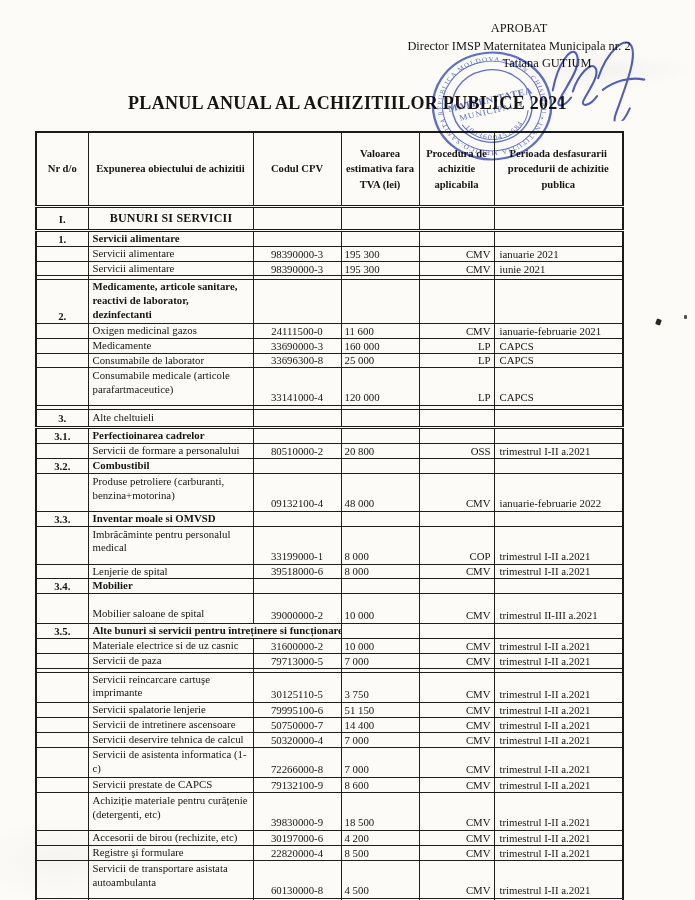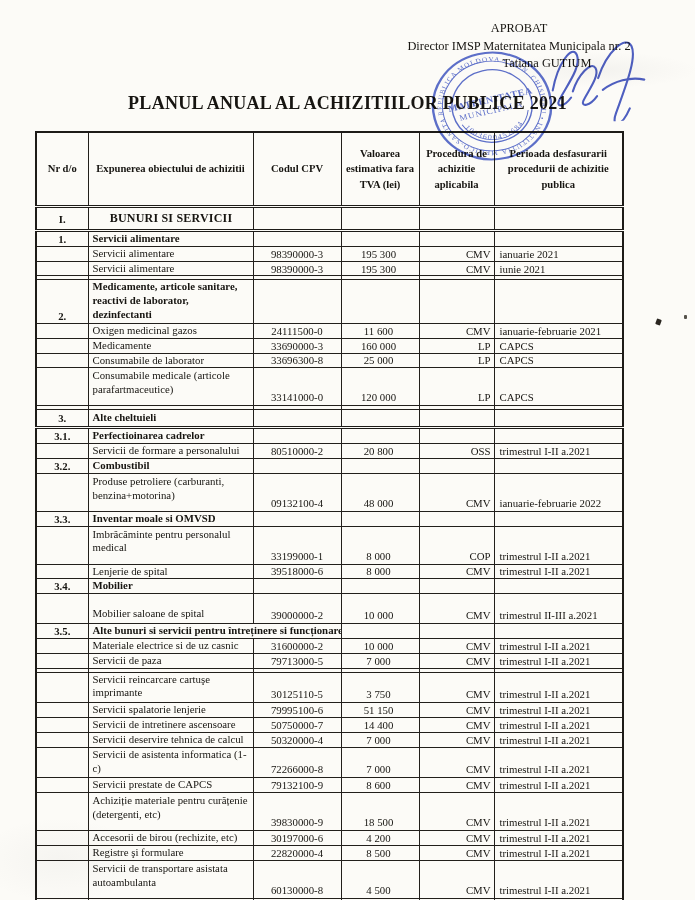--- a/index.html
+++ b/index.html
@@ -25,29 +25,29 @@
   
   table{position:absolute;top:131px;left:35px;width:587px;
     border-collapse:collapse;table-layout:fixed;font-size:10.8px;
     border:2px solid #1d1b18;}
   th,td{border:1.5px solid #221f1b;padding:0 3px;overflow:hidden;}
   thead th{height:72px;font-size:10.6px;font-weight:bold;text-align:center;
     vertical-align:middle;line-height:1.45;padding:0 4px;}
   td.c-no{text-align:center;font-weight:bold;}
   td.c-name{text-align:left;padding-left:4px;line-height:1.28;}
   td.c-cpv{text-align:center;}
-  td.c-val{text-align:center;padding-right:6px;}
+  td.c-val{text-align:left;padding-right:6px;}
   td.c-proc{text-align:right;}
   td.c-per{text-align:left;padding-left:5px;}
   tr.sec-main td{height:21px;vertical-align:middle;}
   tr.sec-main td.c-name{text-align:center;font-weight:bold;font-size:12px;letter-spacing:.2px;}
   tr.sec td{height:13px;vertical-align:middle;}
   tr.sec td.c-name{font-weight:bold;}
   tr.sec-big td{height:16px;vertical-align:middle;}
-  tr.sec-big td.c-name{font-weight:bold;}
+  tr.sec-big td.c-name{font-weight:normal;}
   tr.sec-2l td{height:38px;vertical-align:bottom;padding-bottom:1px;}
   tr.sec-2l td.c-name{font-weight:bold;}
   tr.sec-span td{height:13px;vertical-align:middle;}
   tr.sec-span td.c-name{font-weight:bold;white-space:nowrap;}
   tr.item td{height:13px;vertical-align:middle;}
   tr.item2 td{height:34px;vertical-align:bottom;padding-bottom:2px;}
   tr.item2 td.c-name{vertical-align:top;padding-top:1px;}
   tr.tall td{height:27px;vertical-align:bottom;padding-bottom:2px;}
   tr.gap td{height:3px;padding:0;}
   tr.dbl td{border-top:3px double #1d1b18;}
@@ -161,21 +161,21 @@
           <td class="c-no"></td>
           <td class="c-name">Consumabile de laborator</td>
           <td class="c-cpv">33696300-8</td>
           <td class="c-val">25 000</td>
           <td class="c-proc">LP</td>
           <td class="c-per">CAPCS</td>
         </tr>
         <tr class="item2">
           <td class="c-no"></td>
           <td class="c-name">Consumabile medicale (articole parafartmaceutice)</td>
-          <td class="c-cpv">33141000-0</td>
+          <td class="c-cpv">33141000-4</td>
           <td class="c-val">120 000</td>
           <td class="c-proc">LP</td>
           <td class="c-per">CAPCS</td>
         </tr>
         <tr class="gap">
           <td class="c-no"></td>
           <td class="c-name"></td>
           <td class="c-cpv"></td>
           <td class="c-val"></td>
           <td class="c-proc"></td>

